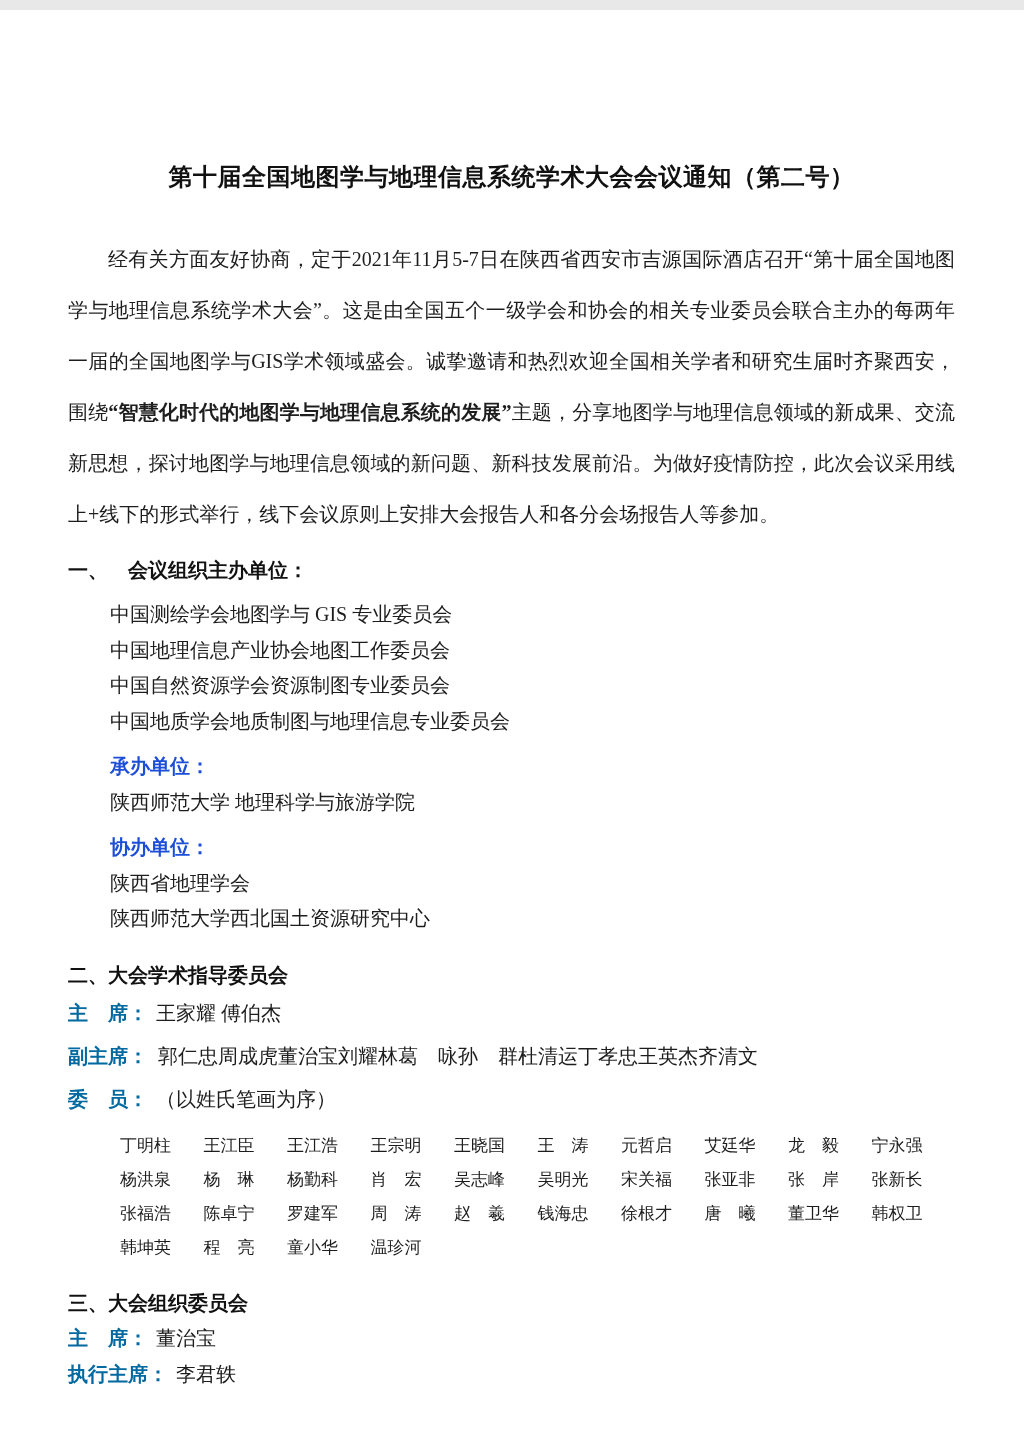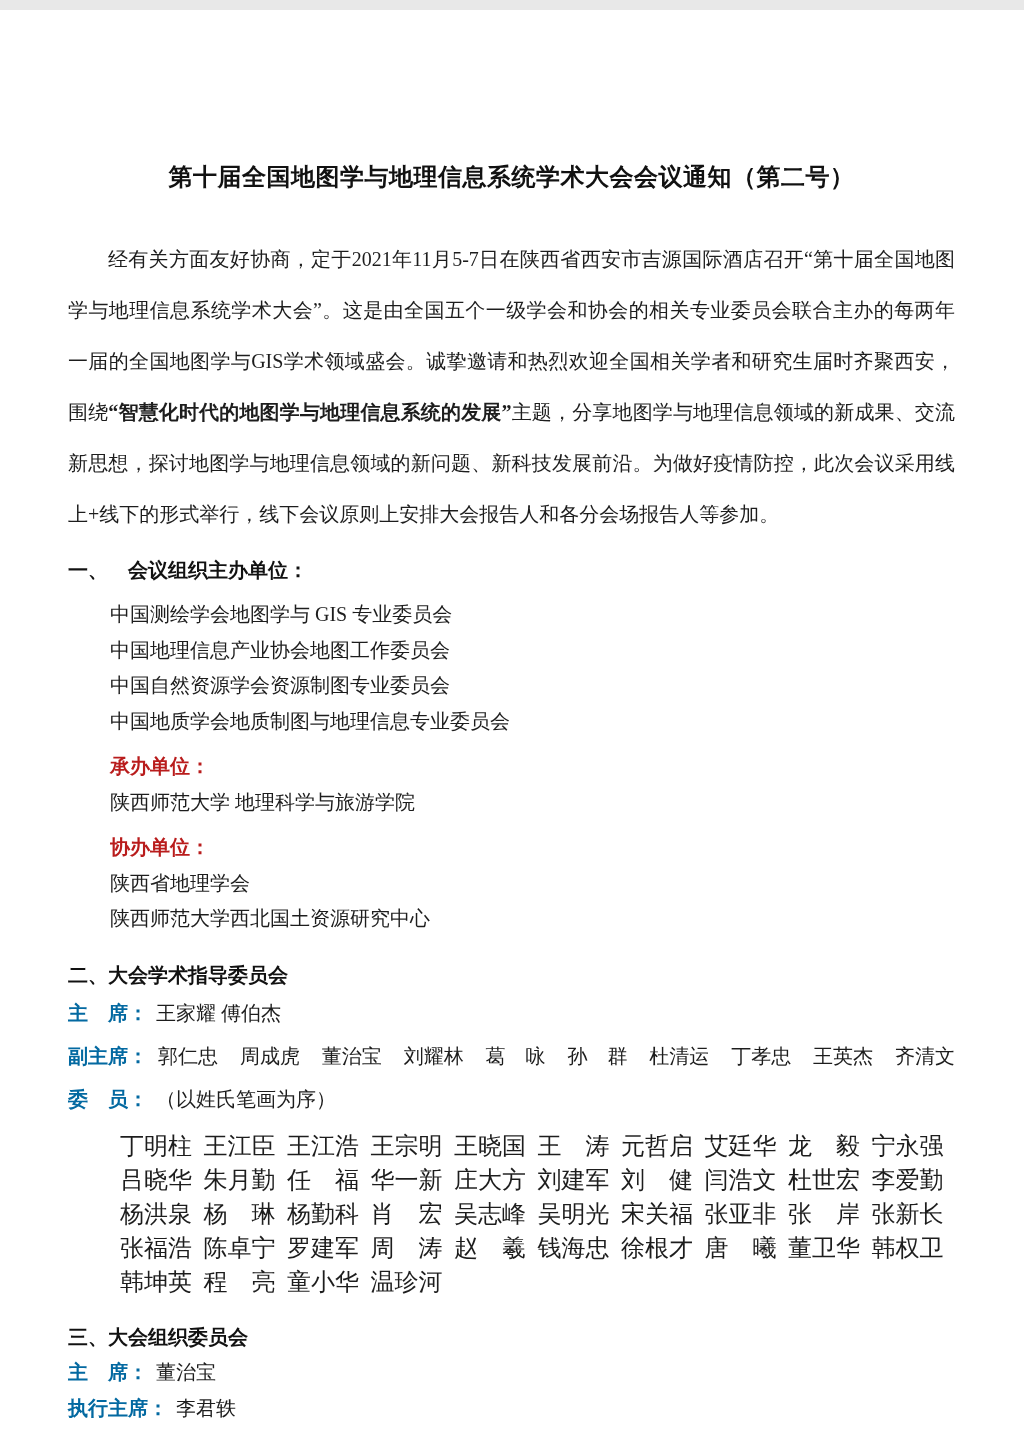--- a/index.html
+++ b/index.html
@@ -50,49 +50,48 @@
   }
   .org-list div, .org-item {
     display: block;
     line-height: 35.5px;
   }
   .sub-head {
     font-weight: bold;
     font-size: 20px;
     line-height: 35.5px;
     margin: 10px 0 0 42px;
-    color: #b91c1c;
+    color: #1d4ed8;
   }
   .sub-list { margin-top: 0; }
   .row-line {
     display: flex;
     align-items: baseline;
     font-size: 20px;
     line-height: 43px;
   }
   .row-line .lbl {
     font-weight: bold;
     white-space: nowrap;
     color: #0369a1;
   }
   .row-line .val { margin-left: 8px; white-space: nowrap; }
   .vice-names {
     flex: 1;
     display: flex;
-    justify-content: space-between;
     margin-left: 10px;
   }
   .vice-names span { white-space: nowrap; }
   .member-rows {
     margin: 8px 0 0 52px;
   }
   .member-row {
     display: grid;
     grid-template-columns: repeat(10, 1fr);
-    font-size: 24px;
+    font-size: 17px;
     line-height: 34px;
   }
   .member-row span { white-space: nowrap; }
   .sec3-rows .row-line { line-height: 36px; }
 </style>
 </head>
 <body>
 
 <div class="page">
 
@@ -155,32 +154,20 @@
         <span>王江浩</span>
         <span>王宗明</span>
         <span>王晓国</span>
         <span>王　涛</span>
         <span>元哲启</span>
         <span>艾廷华</span>
         <span>龙　毅</span>
         <span>宁永强</span>
       </div>
     <div class="member-row">
-        <span>吕晓华</span>
-        <span>朱月勤</span>
-        <span>任　福</span>
-        <span>华一新</span>
-        <span>庄大方</span>
-        <span>刘建军</span>
-        <span>刘　健</span>
-        <span>闫浩文</span>
-        <span>杜世宏</span>
-        <span>李爱勤</span>
-      </div>
-    <div class="member-row">
         <span>杨洪泉</span>
         <span>杨　琳</span>
         <span>杨勤科</span>
         <span>肖　宏</span>
         <span>吴志峰</span>
         <span>吴明光</span>
         <span>宋关福</span>
         <span>张亚非</span>
         <span>张　岸</span>
         <span>张新长</span>

